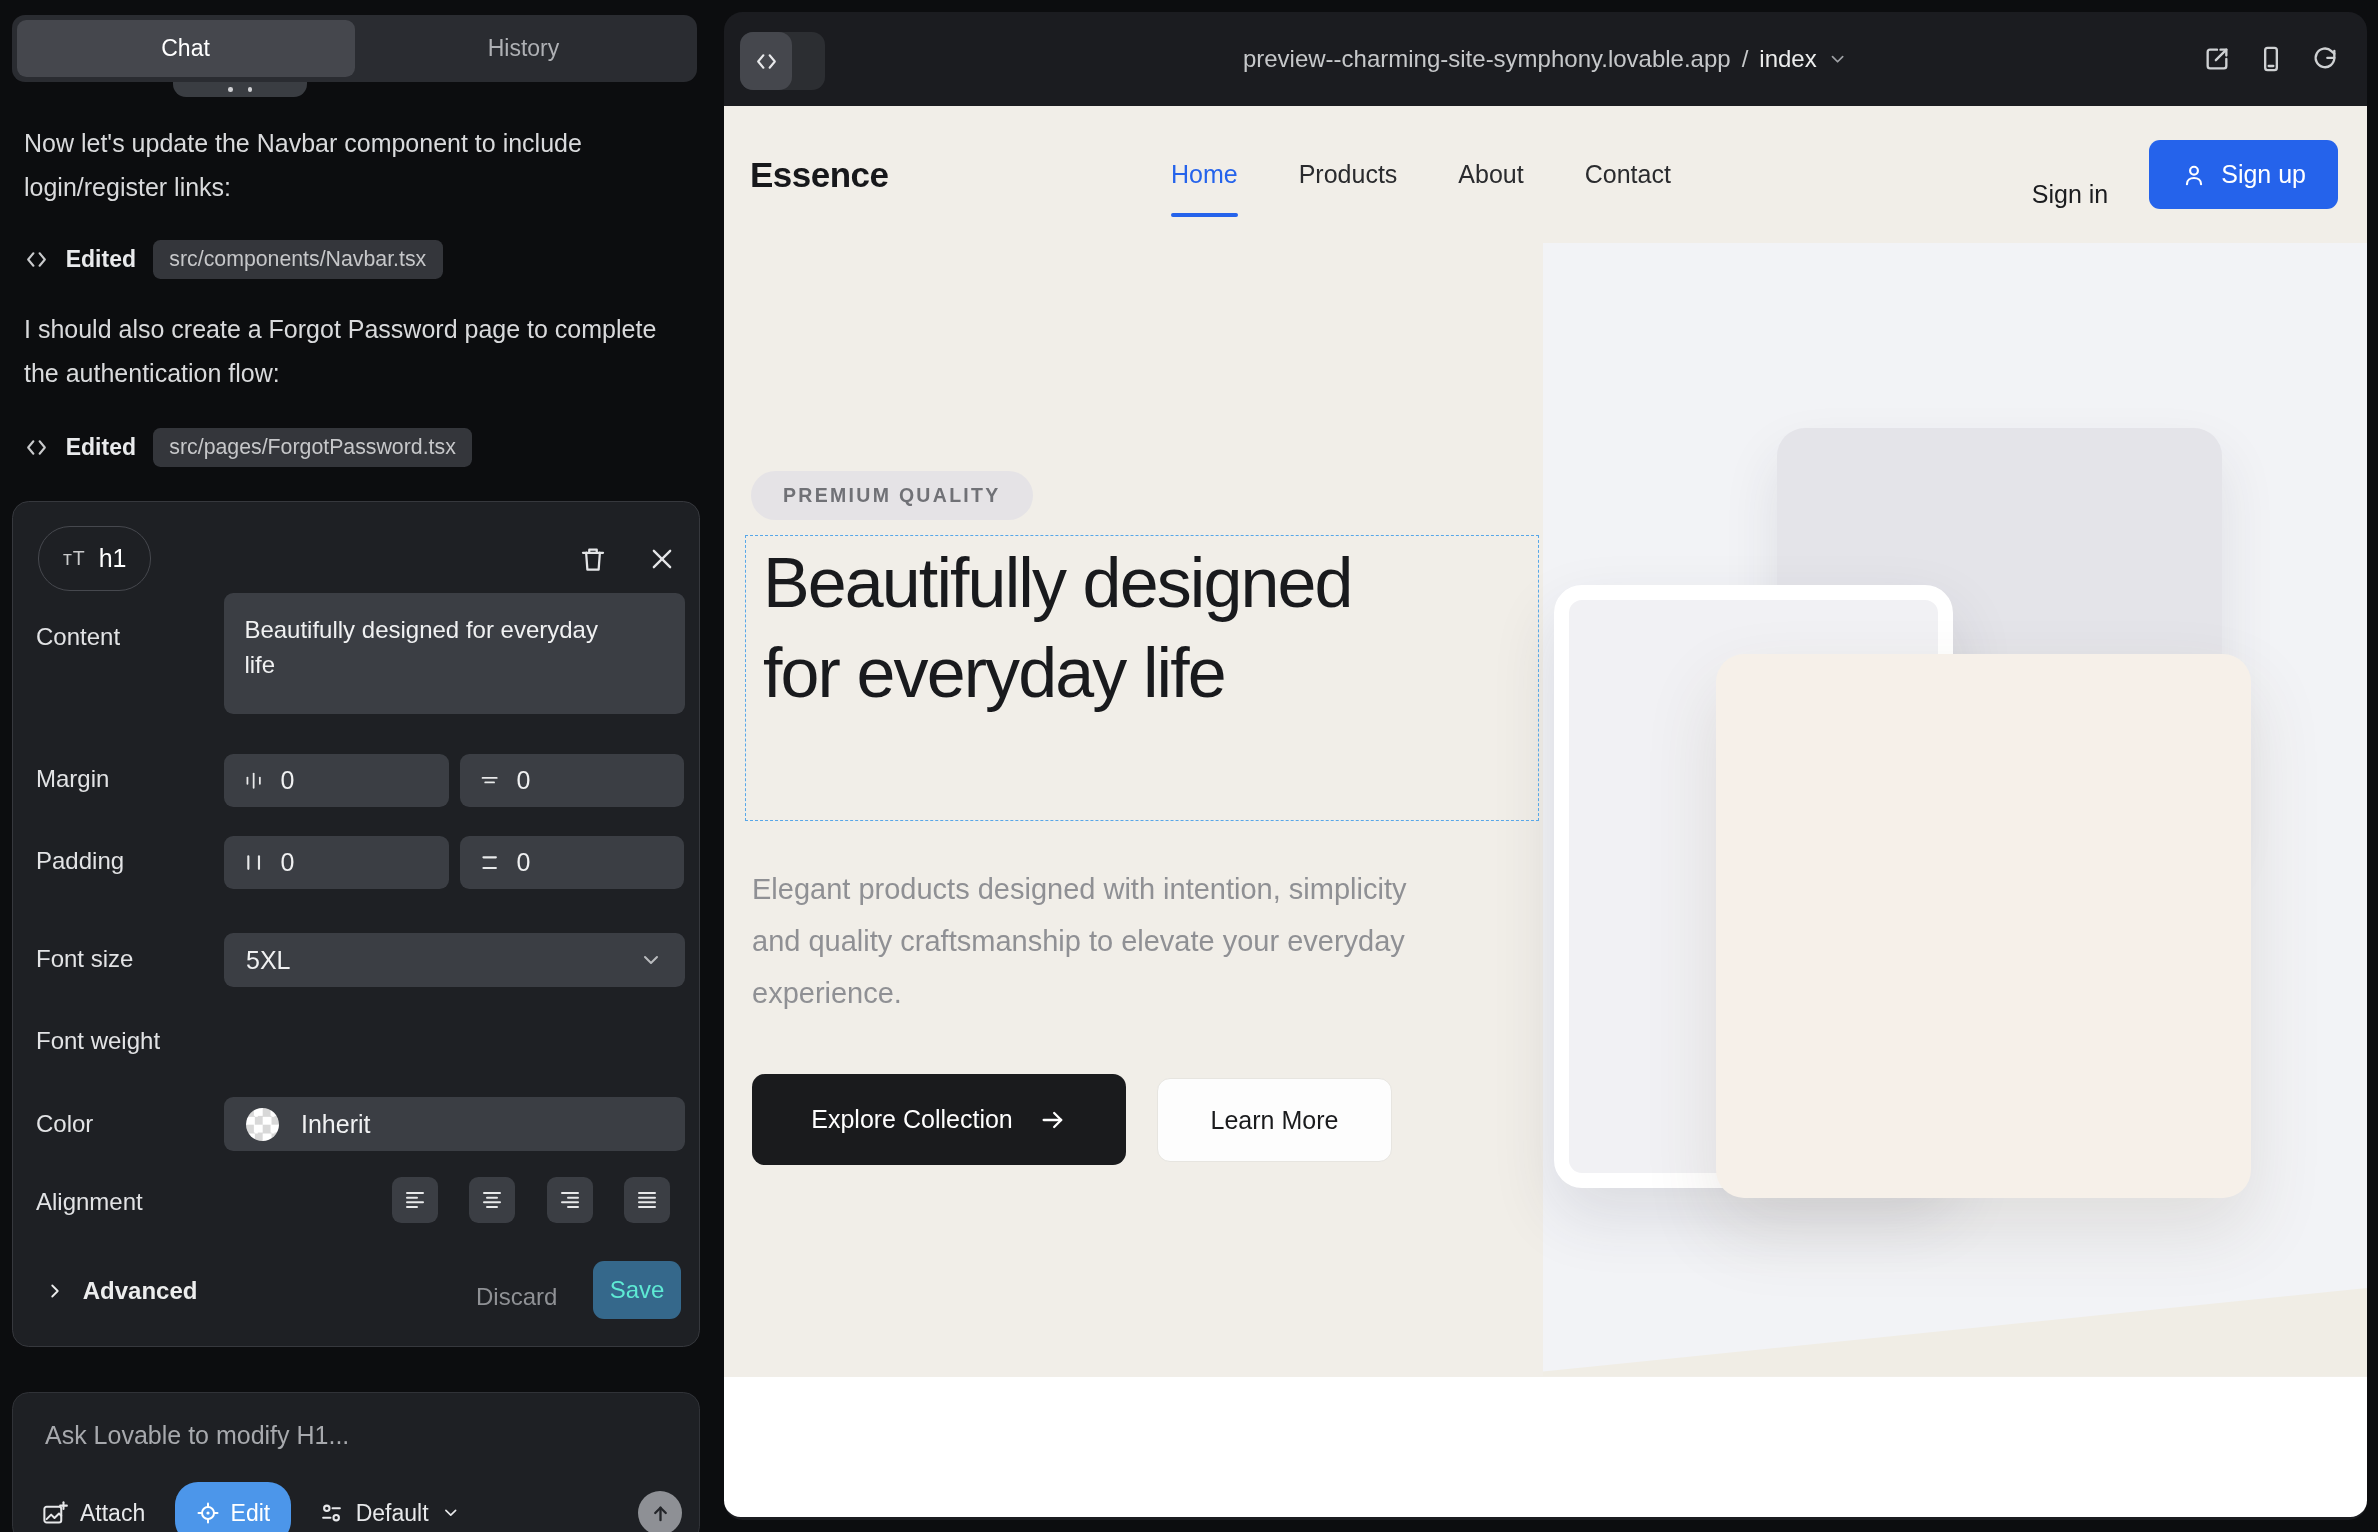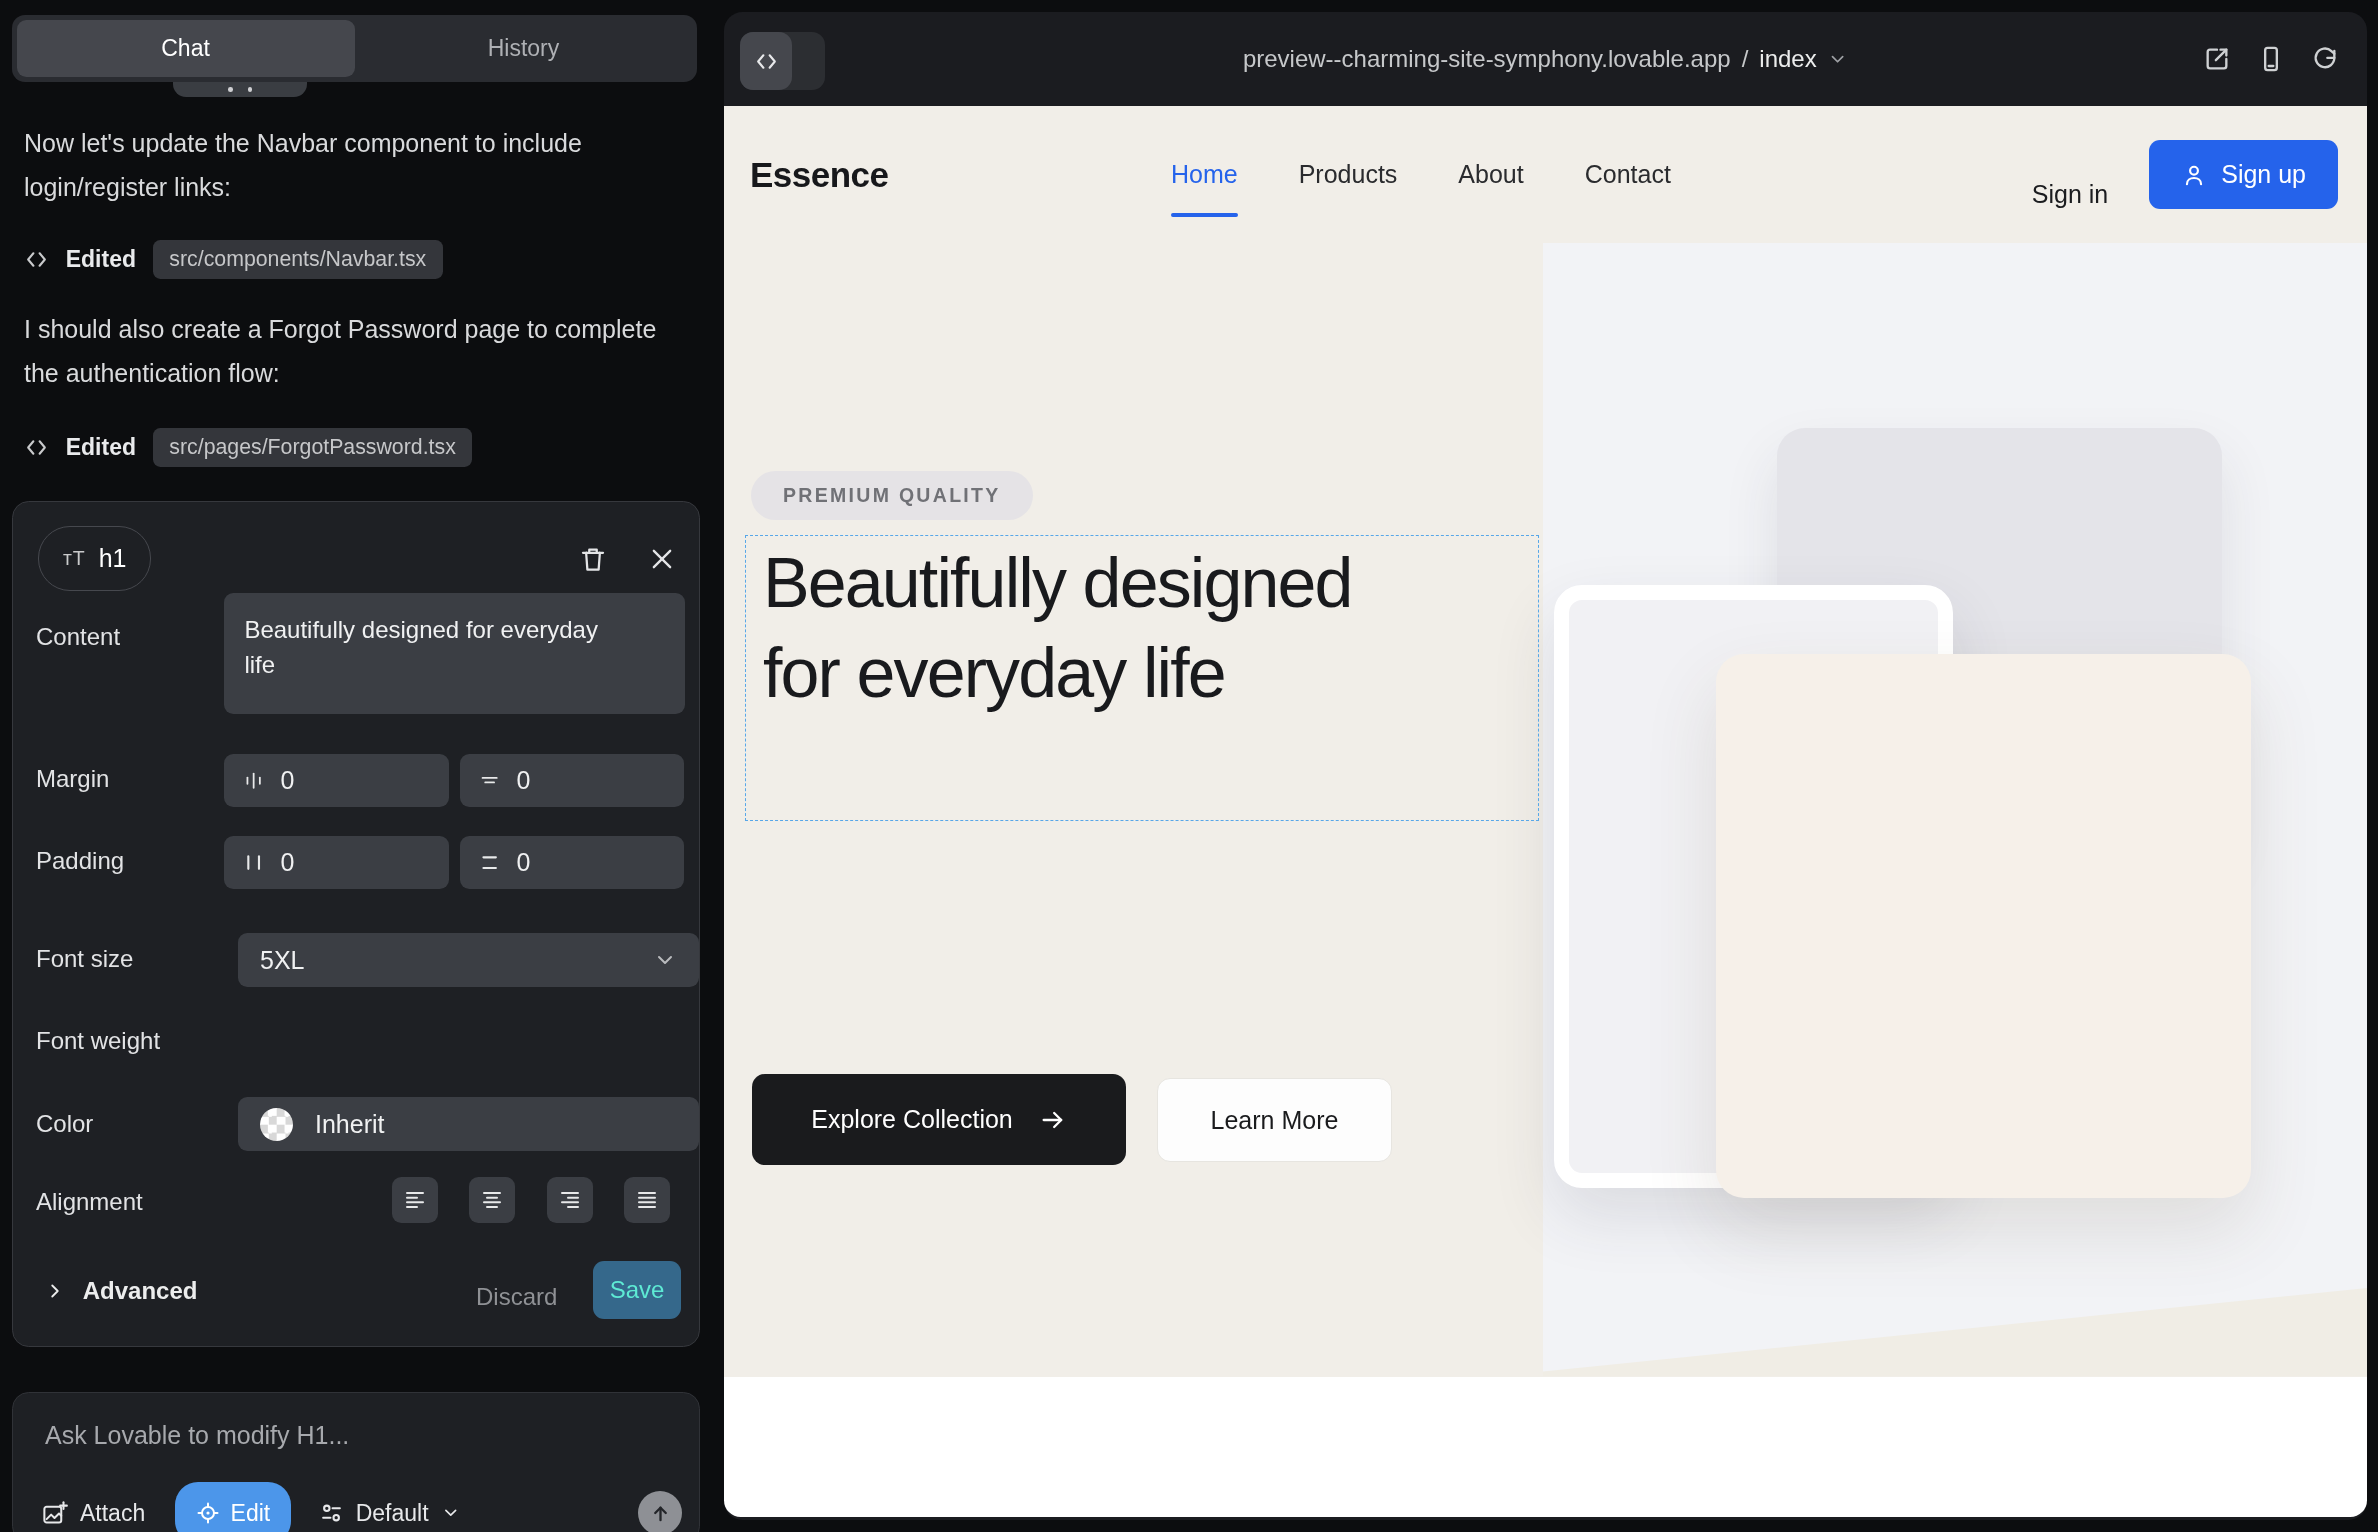--- a/index.html
+++ b/index.html
@@ -48,21 +48,21 @@
 
   .fld-label { position:absolute; left:23px; font-size:24px; font-weight:500; color:#e2e3e5; }
   .content-area { position:absolute; left:211px; top:91px; width:461px; height:121px;
                   background:#3b3e44; border:none; border-radius:9.3px; resize:none;
                   padding:18.6px 83px 16.7px 20.4px; font-family:"Liberation Sans",sans-serif;
                   font-size:24px; line-height:35px; color:#f0f1f2; outline:none; }
   .num-input { position:absolute; height:53px; background:#3b3e44; border-radius:9.3px;
                display:flex; align-items:center; gap:16.7px; padding:0 18.6px;
                font-size:25px; color:#f0f1f2; }
   .num-input .ic { color:#e8e9ea; }
-  .select { position:absolute; left:225px; width:461px; height:54px; background:#3b3e44;
+  .select { position:absolute; left:211px; width:461px; height:54px; background:#3b3e44;
             border-radius:9.3px; display:flex; align-items:center; padding:0 22px;
             font-size:25px; color:#f0f1f2; cursor:pointer; }
   .select .chev { margin-left:auto; color:#b9bbbe; }
   .swatch { width:33px; height:33px; border-radius:50%;
             background:repeating-conic-gradient(#ffffff 0 25%, #d8d8d8 0 50%);
             background-size:16.7px 16.7px; margin-right:22px; }
   .align-btn { position:absolute; top:675px; width:46px; height:46px; background:#3b3e44;
                border-radius:9.3px; display:flex; align-items:center; justify-content:center;
                color:#e8e9ea; cursor:pointer; }
   .adv-row { position:absolute; left:31px; top:775px; display:flex; align-items:center;
@@ -454,20 +454,21 @@
             </button>
           </div>
         </div>
 
         <div class="quality-badge">PREMIUM QUALITY</div>
 
         <div class="selection-box">
           <h1 class="hero-h1">Beautifully designed for everyday life</h1>
         </div>
 
+        <p class="hero-desc">Elegant products designed with intention, simplicity and quality craftsmanship to elevate your everyday experience.</p>
 
         <button class="cta-primary">
           <span>Explore Collection</span>
           <span>
             <svg width="28" height="28" viewBox="0 0 24 24" fill="none" stroke="currentColor" stroke-width="2" stroke-linecap="round" stroke-linejoin="round">
                 <line x1="4" y1="12" x2="19" y2="12"></line>
                 <polyline points="13 6 19 12 13 18"></polyline>
               </svg>
           </span>
         </button>

